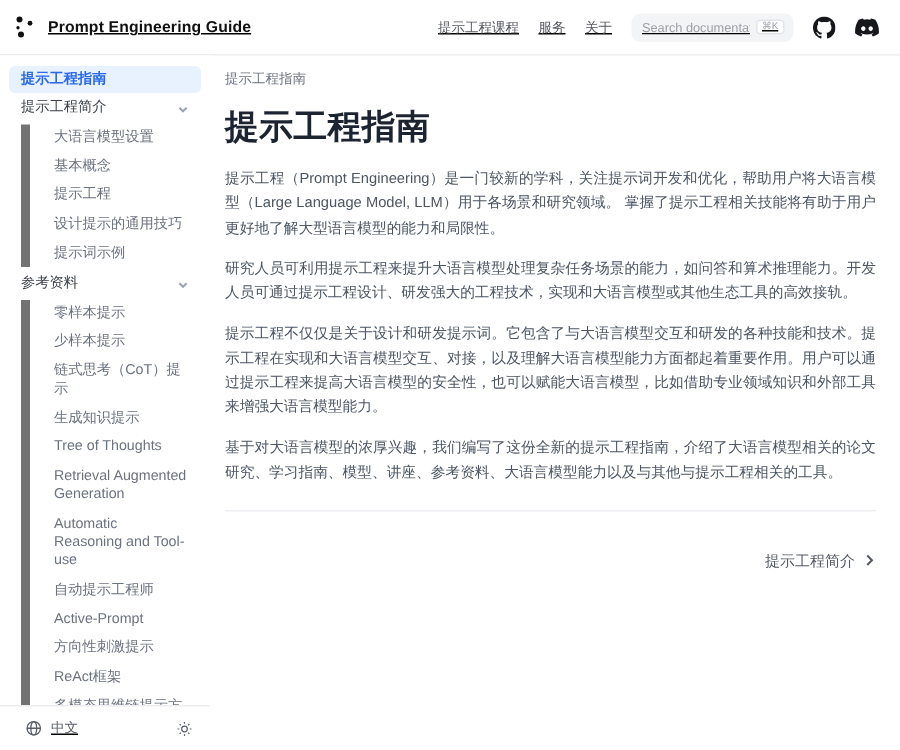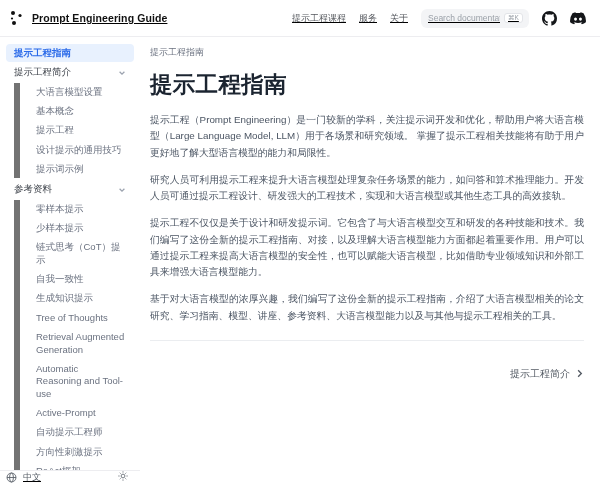--- a/index.html
+++ b/index.html
@@ -31,21 +31,21 @@
   .side-nav { flex:1; overflow:hidden; padding:6px 0 0 0; }
   .side-item { display:flex; align-items:center; justify-content:space-between;
     margin:1px 6px; padding:3px 8px; border-radius:4px; font-size:9.5px; color:#3c4149;
     text-decoration:none; cursor:pointer; line-height:1.3; }
   .side-item.active { background:#e8f1fe; color:#2a6ae9; font-weight:bold; }
   .side-item .chev { flex:none; margin-left:4px; display:flex; }
   .sub-group { margin:0 6px 2px 14px; border-left:6px solid #737373; padding-left:8px; }
   .sub-group .side-item { margin:1px 0 1px 0; padding:3px 8px; color:#6b7280; }
 
   .side-footer { flex:none; border-top:1px solid #ededf0; height:30px;
-    display:flex; align-items:flex-start; justify-content:space-between; padding:0 12px 0 6px;text-decoration:underline; }
+    display:flex; align-items:center; justify-content:space-between; padding:0 12px 0 17px;text-decoration:underline; }
   .lang-btn { display:flex; align-items:center; gap:6px; font-size:9px; color:#596069;
     background:none; border:none; cursor:pointer; font-family:inherit; }
   .theme-btn { background:none; border:none; cursor:pointer; display:flex; }
 
   
   .main { flex:1; padding:8px 16px 0 10px; overflow:hidden; }
   .breadcrumb { font-size:9px; color:#6b7280; margin-top:1px; }
   .main h1 { font-size:22.5px; font-weight:bold; color:#1b2430; margin:10px 0 12px 0;
     letter-spacing:.3px; }
   .main p { font-size:9.8px; color:#4b5563; line-height:1.66; margin-bottom:11px;
@@ -133,39 +133,36 @@
         <a class="side-item">
             <span>零样本提示</span>
           </a>
         <a class="side-item">
             <span>少样本提示</span>
           </a>
         <a class="side-item">
             <span>链式思考（CoT）提示</span>
           </a>
         <a class="side-item">
-            <span>自我一致性</span>
-          </a>
-        <a class="side-item">
             <span>生成知识提示</span>
           </a>
         <a class="side-item">
             <span>Tree of Thoughts</span>
           </a>
         <a class="side-item">
             <span>Retrieval Augmented Generation</span>
           </a>
         <a class="side-item">
             <span>Automatic Reasoning and Tool-use</span>
           </a>
         <a class="side-item">
+            <span>自动提示工程师</span>
+          </a>
+        <a class="side-item">
             <span>Active-Prompt</span>
-          </a>
-        <a class="side-item">
-            <span>自动提示工程师</span>
           </a>
         <a class="side-item">
             <span>方向性刺激提示</span>
           </a>
         <a class="side-item">
             <span>ReAct框架</span>
           </a>
         <a class="side-item">
             <span>多模态思维链提示方法</span>
           </a>
@@ -195,21 +192,21 @@
         </svg>
       </button>
     </div>
   </aside>
 
   <main class="main">
     <div class="breadcrumb">提示工程指南</div>
     <h1>提示工程指南</h1>
     <p>提示工程（Prompt Engineering）是一门较新的学科，关注提示词开发和优化，帮助用户将大语言模型（Large Language Model, LLM）用于各场景和研究领域。 掌握了提示工程相关技能将有助于用户更好地了解大型语言模型的能力和局限性。</p>
     <p>研究人员可利用提示工程来提升大语言模型处理复杂任务场景的能力，如问答和算术推理能力。开发人员可通过提示工程设计、研发强大的工程技术，实现和大语言模型或其他生态工具的高效接轨。</p>
-    <p>提示工程不仅仅是关于设计和研发提示词。它包含了与大语言模型交互和研发的各种技能和技术。我们编写了这份全新的提示工程指南、对接，以及理解大语言模型能力方面都起着重要作用。用户可以通过提示工程来提高大语言模型的安全性，也可以赋能大语言模型，比如借助专业领域知识和外部工具来增强大语言模型能力。</p>
+    <p>提示工程不仅仅是关于设计和研发提示词。它包含了与大语言模型交互和研发的各种技能和技术。提示工程在实现和大语言模型交互、对接，以及理解大语言模型能力方面都起着重要作用。用户可以通过提示工程来提高大语言模型的安全性，也可以赋能大语言模型，比如借助专业领域知识和外部工具来增强大语言模型能力。</p>
     <p>基于对大语言模型的浓厚兴趣，我们编写了这份全新的提示工程指南，介绍了大语言模型相关的论文研究、学习指南、模型、讲座、参考资料、大语言模型能力以及与其他与提示工程相关的工具。</p>
     <hr class="pager-divider">
     <div class="pager">
       <a href="#">
         <span>提示工程简介</span>
         <svg width="9" height="9" viewBox="0 0 10 10" fill="none" stroke="#535a63" stroke-width="1.5">
             <polyline points="3.5,1.5 7,5 3.5,8.5"></polyline>
           </svg>
       </a>
     </div>

